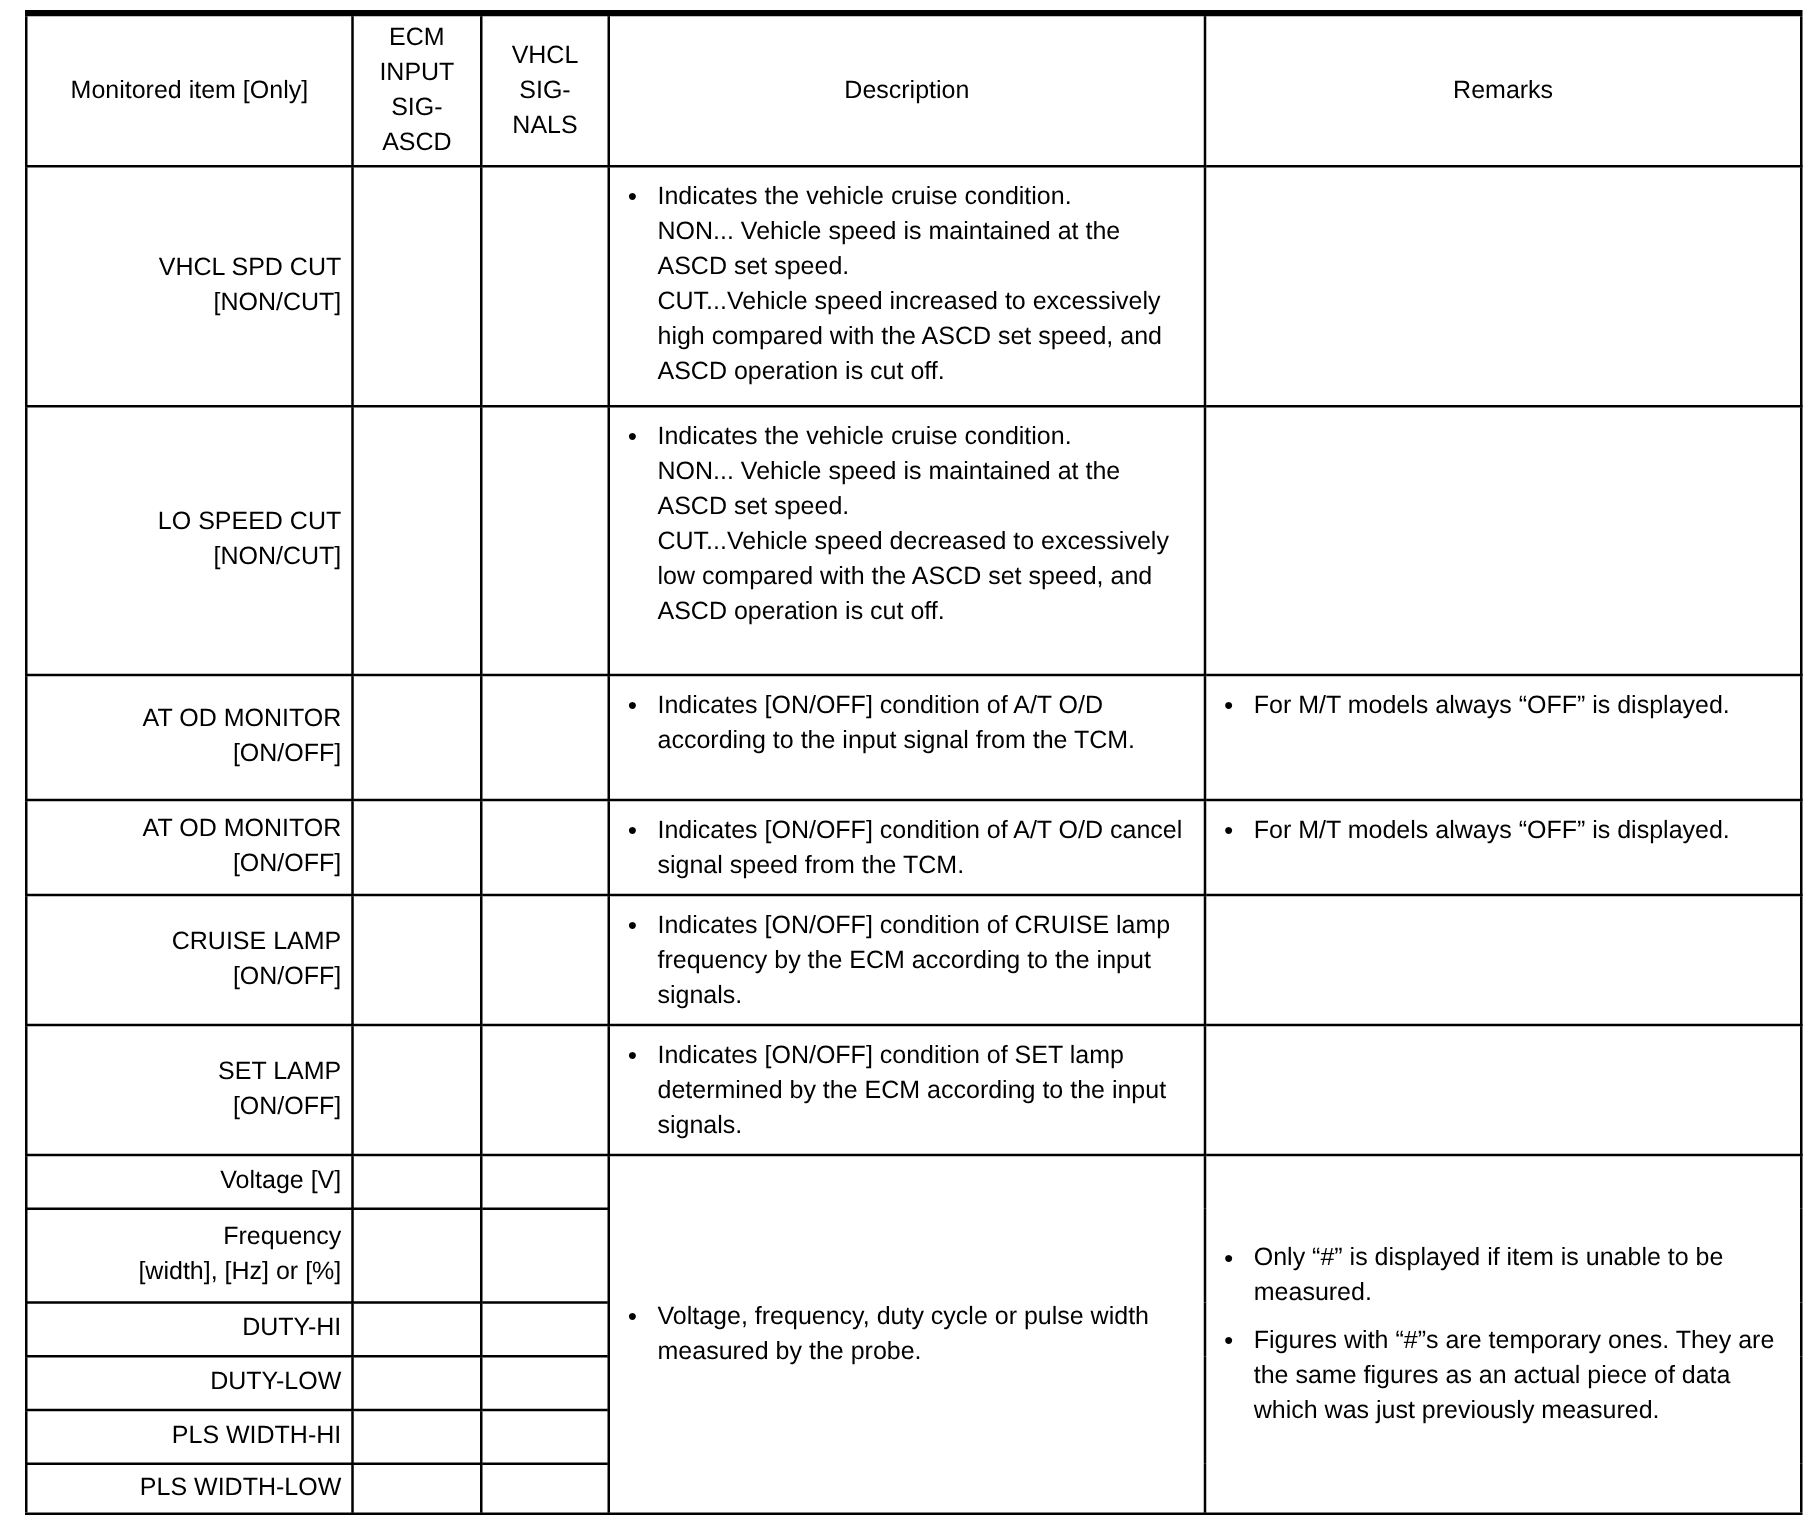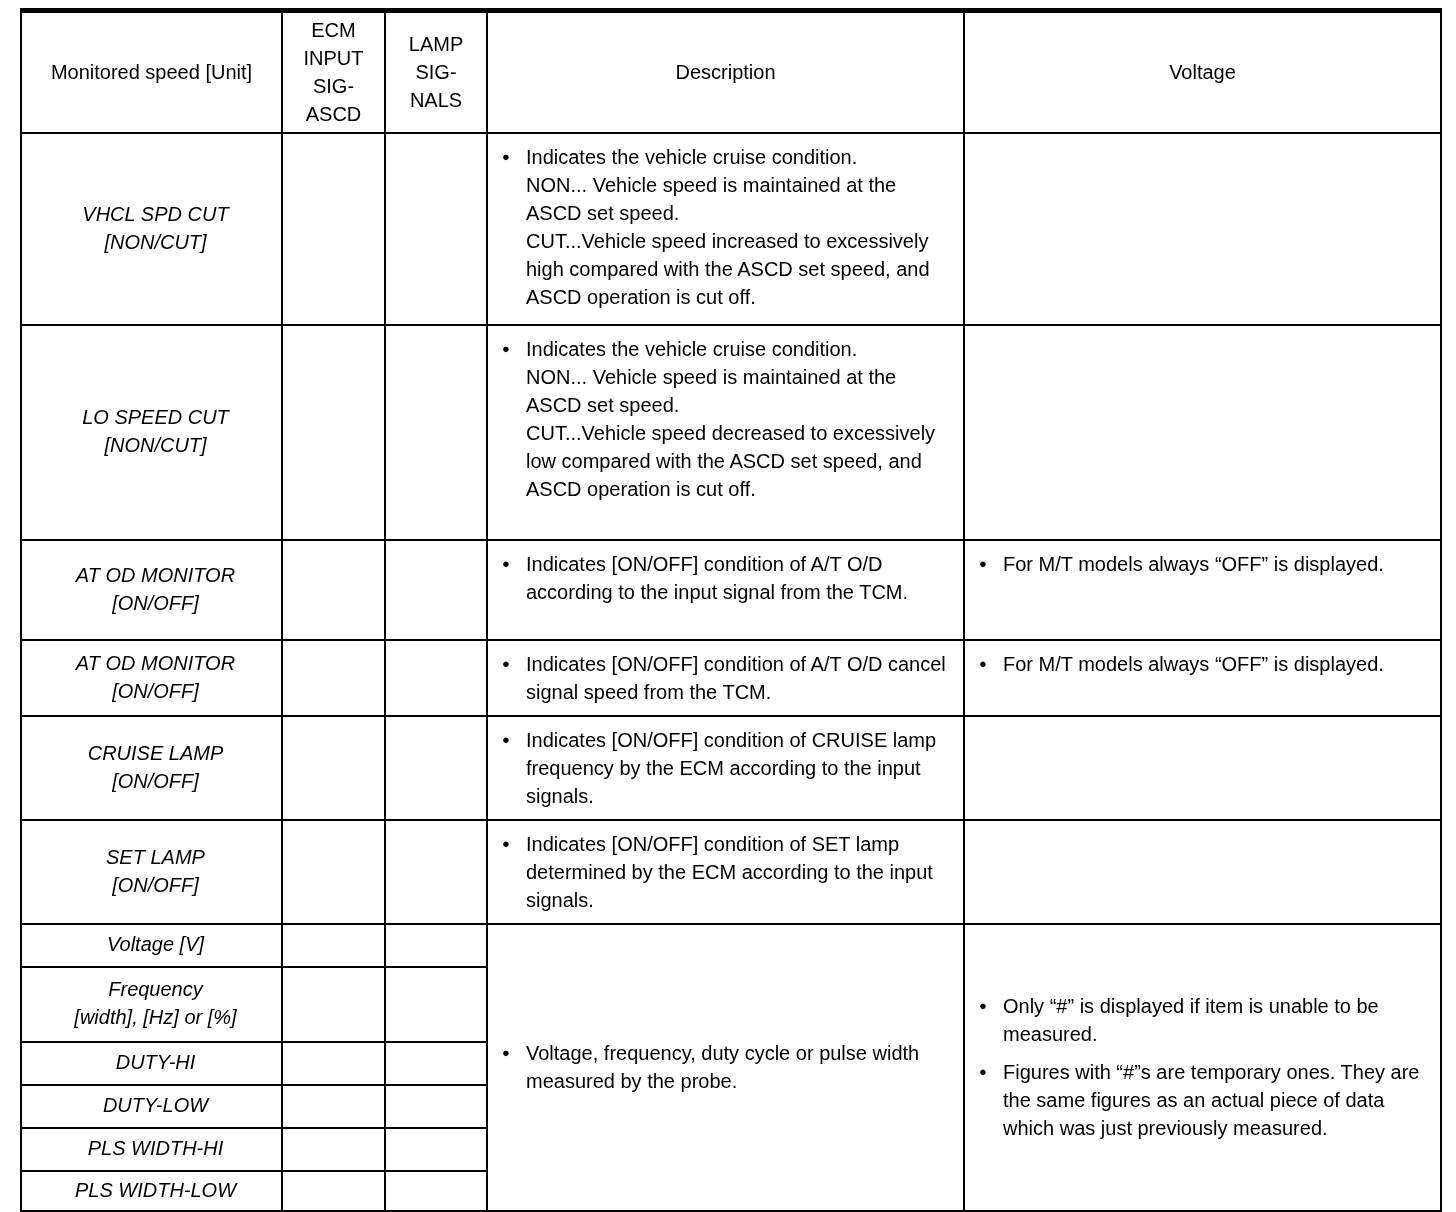--- a/index.html
+++ b/index.html
@@ -35,22 +35,21 @@
     height: 122px;
     text-align: center;
     font-weight: normal;
     white-space: pre-line;
     font-size: 20px;
   }
   td.item {
     padding: 4px 8px 6px 16px;
     white-space: pre-line;
     vertical-align: middle;
-    text-align: center;
-    font-style: italic;
+    text-align: right;
   }
   td.sig { background: #ffffff; }
   td.desc, td.rem {
     padding: 9px 12px 9px 14px;
     vertical-align: top;
   }
   td.desc.mid, td.rem.mid { vertical-align: middle; }
   .bi {
     display: flex;
     align-items: flex-start;
@@ -83,30 +82,30 @@
   <table class="monitor-table">
     <colgroup>
       <col style="width:261px">
       <col style="width:103px">
       <col style="width:102px">
       <col style="width:477px">
       <col style="width:477px">
     </colgroup>
     <thead>
       <tr>
-        <th>Monitored speed [Unit]</th>
+        <th>Monitored item [Only]</th>
         <th>ECM
 INPUT
 SIG-
 ASCD</th>
-        <th>LAMP
+        <th>VHCL
 SIG-
 NALS</th>
         <th>Description</th>
-        <th>Voltage</th>
+        <th>Remarks</th>
       </tr>
     </thead>
     <tbody>
 
       <tr class="h192">
         <td class="item">VHCL SPD CUT
 [NON/CUT]</td>
         <td class="sig"></td>
         <td class="sig"></td>
         <td class="desc">

